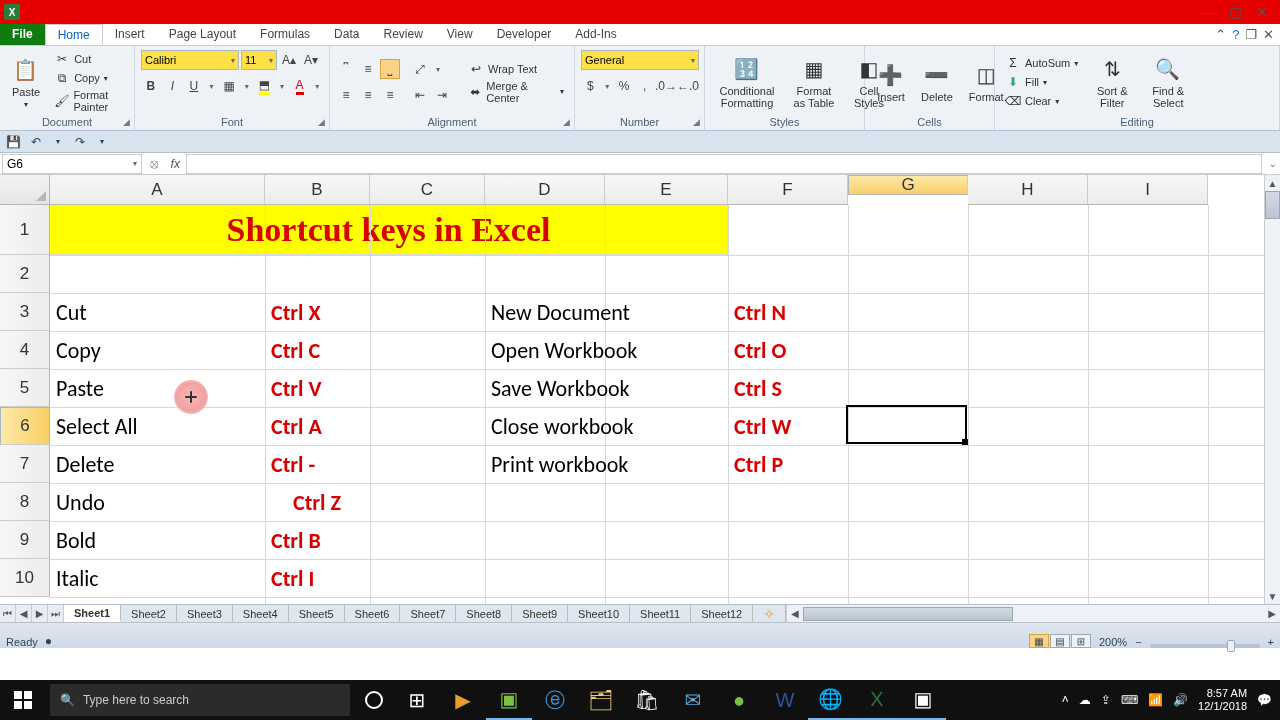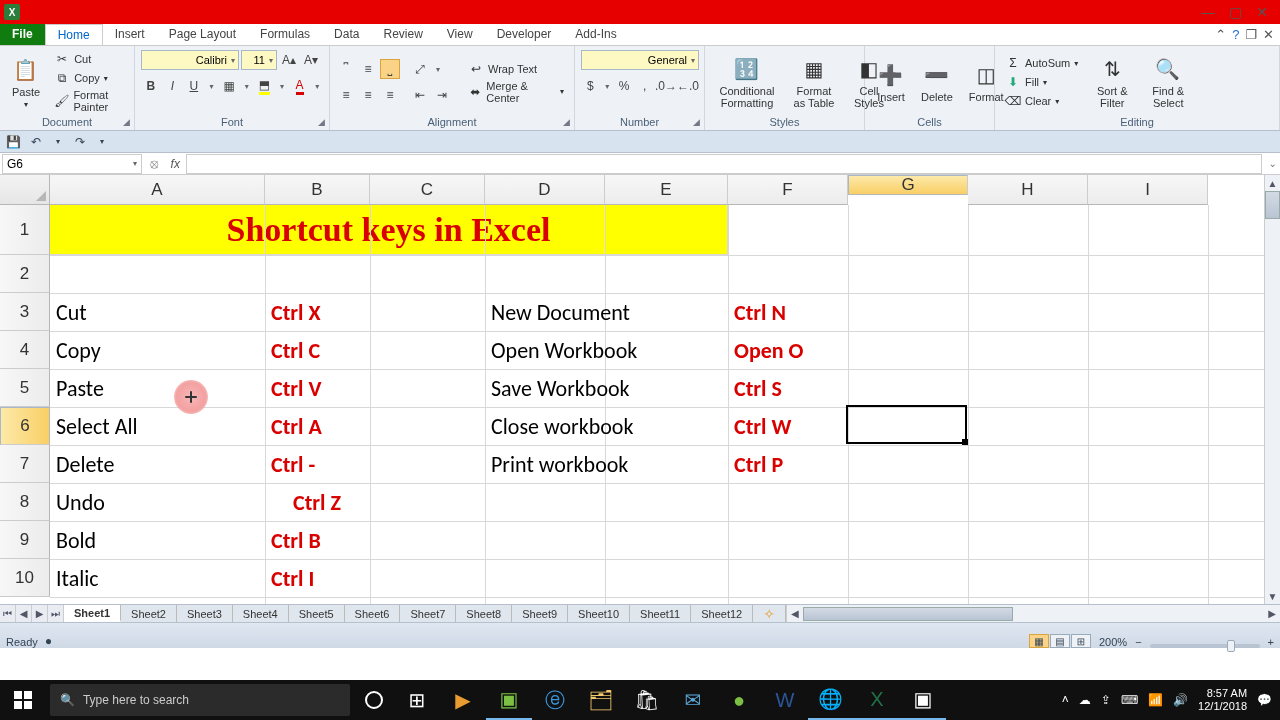--- a/index.html
+++ b/index.html
@@ -18,21 +18,21 @@
 .ribbon { height: 85px; background:#eef2f7; border-bottom:1px solid #b5c0cc; display:flex;}
 .group { border-right:1px solid #cfd8e2; padding: 4px 6px 2px 6px; display:flex; flex-direction:column; justify-content:space-between; position:relative;}
 .group-label { text-align:center; font-size:11px; color:#4a6078; padding-top:2px; position:relative;}
 .dlg-launch{position:absolute;right:-2px;bottom:1px;font-size:9px;color:#778;cursor:pointer}
 .group-body{flex:1;display:flex;align-items:center;gap:4px}
 .big-btn{display:flex;flex-direction:column;align-items:center;justify-content:center;padding:2px 6px;cursor:pointer;text-align:center;font-size:11px;color:#333;gap:2px}
 .big-btn .ic{width:28px;height:28px;display:flex;align-items:center;justify-content:center;font-size:20px}
 .stack{display:flex;flex-direction:column;gap:1px}
 .mini{display:flex;align-items:center;gap:4px;padding:1px 4px;cursor:pointer;font-size:11px;color:#333}
 .mini .ic{width:16px;height:16px;display:flex;align-items:center;justify-content:center;font-size:12px}
-.sel{border:1px solid #a9b8c8;background:#fef9c3;height:20px;font-size:11px;padding:0 3px;display:flex;align-items:center;justify-content:flex-end;cursor:pointer}
+.sel{border:1px solid #a9b8c8;background:#fde047;height:20px;font-size:11px;padding:0 3px;display:flex;align-items:center;justify-content:space-between;cursor:pointer}
 .sel .dd{font-size:8px;color:#666;margin-left:4px}
 .icon-row{display:flex;gap:2px;align-items:center}
 .sq{width:20px;height:20px;display:flex;align-items:center;justify-content:center;cursor:pointer;font-size:12px;color:#444}
 .sq.active{background:#fbd387;border:1px solid #d9a33e}
 .sq.dd-mini{width:12px;font-size:8px;color:#666}
 .c-red{color:#c00}
 .qat{height:22px;background:#d7e3ef;border-bottom:1px solid #b5c0cc;display:flex;align-items:center;gap:6px;padding:0 6px}
 .qat .ic{width:16px;height:16px;display:flex;align-items:center;justify-content:center;font-size:12px;color:#345;cursor:pointer}
 .namebox-row{height:22px;background:#fff;border-bottom:1px solid #ccc;display:flex;align-items:center}
 .namebox{width:140px;border:1px solid #ccc;height:20px;margin:0 2px;display:flex;align-items:center;justify-content:space-between;padding:0 4px;font-size:12px}
@@ -389,21 +389,21 @@
       <div class="txt key" style="left: 217px; top: 241px;">Ctrl -</div>
       <div class="txt key" style="left: 217px; top: 279px; padding-left: 26px;">Ctrl Z</div>
       <div class="txt key" style="left: 217px; top: 317px;">Ctrl B</div>
       <div class="txt key" style="left: 217px; top: 355px;">Ctrl I</div>
       <div class="txt" style="left: 437px; top: 89px;">New Document</div>
       <div class="txt" style="left: 437px; top: 165px;">Save Workbook</div>
       <div class="txt" style="left: 437px; top: 127px;">Open Workbook</div>
       <div class="txt" style="left: 437px; top: 203px;">Close workbook</div>
       <div class="txt" style="left: 437px; top: 241px;">Print workbook</div>
       <div class="txt key" style="left: 680px; top: 89px;">Ctrl N</div>
-      <div class="txt key" style="left: 680px; top: 127px;">Open O</div>
+      <div class="txt key" style="left: 680px; top: 127px;">Ctrl O</div>
       <div class="txt key" style="left: 680px; top: 165px;">Ctrl S</div>
       <div class="txt key" style="left: 680px; top: 203px;">Ctrl W</div>
       <div class="txt key" style="left: 680px; top: 241px;">Ctrl P</div>
       <div class="sel-cell" style="left: 796px; top: 200px; width: 121px; height: 39px;"></div>
     </div>
   <div class="vscroll">
     <div class="up">▲</div>
     <div class="thumb"></div>
     <div class="down">▼</div>
   </div>

